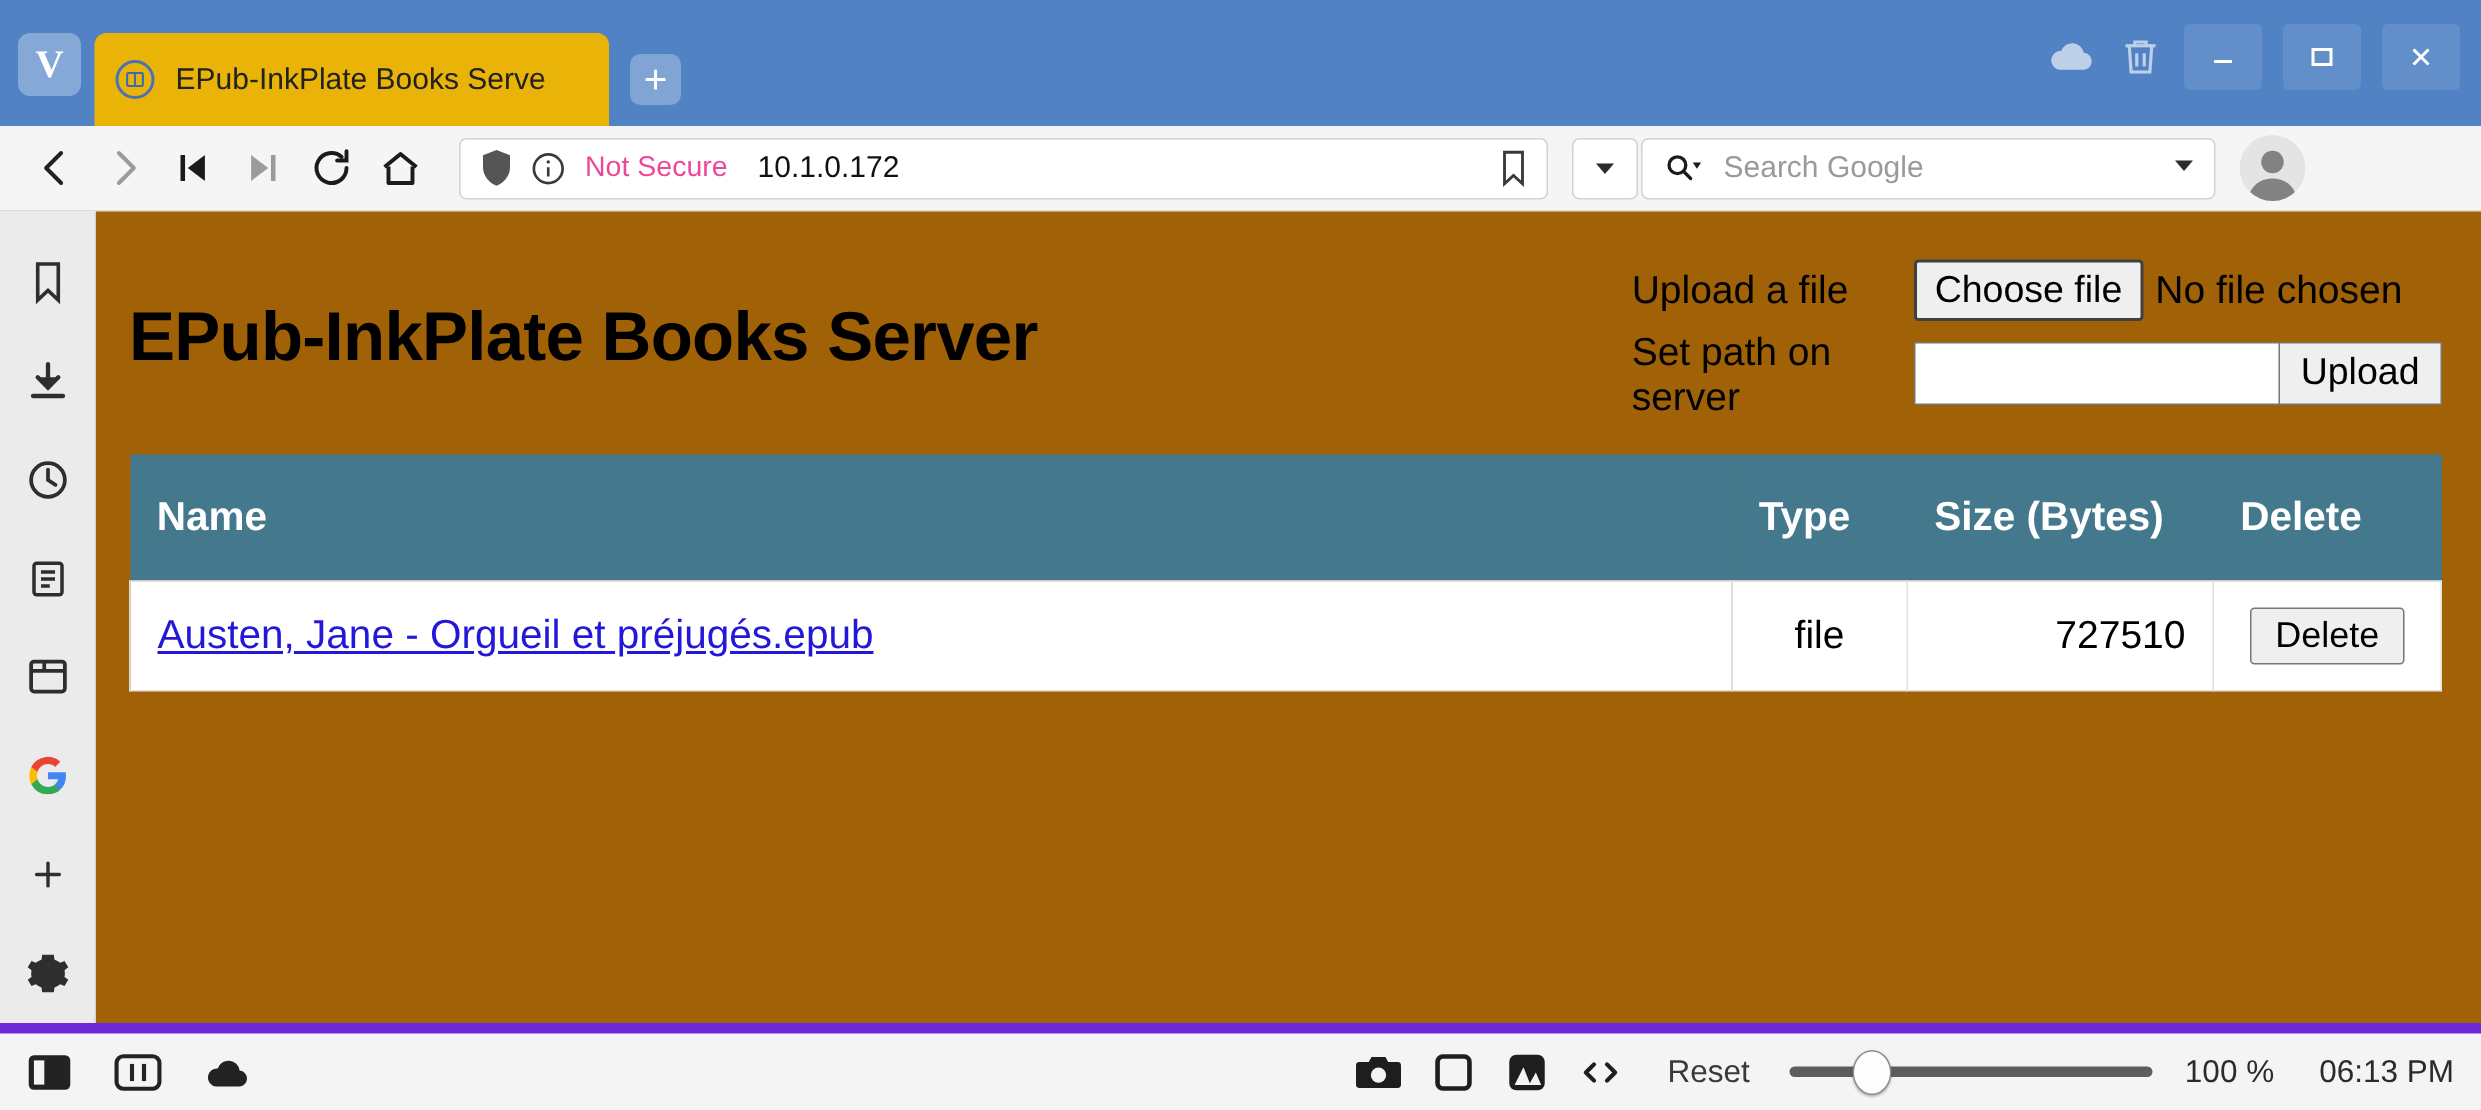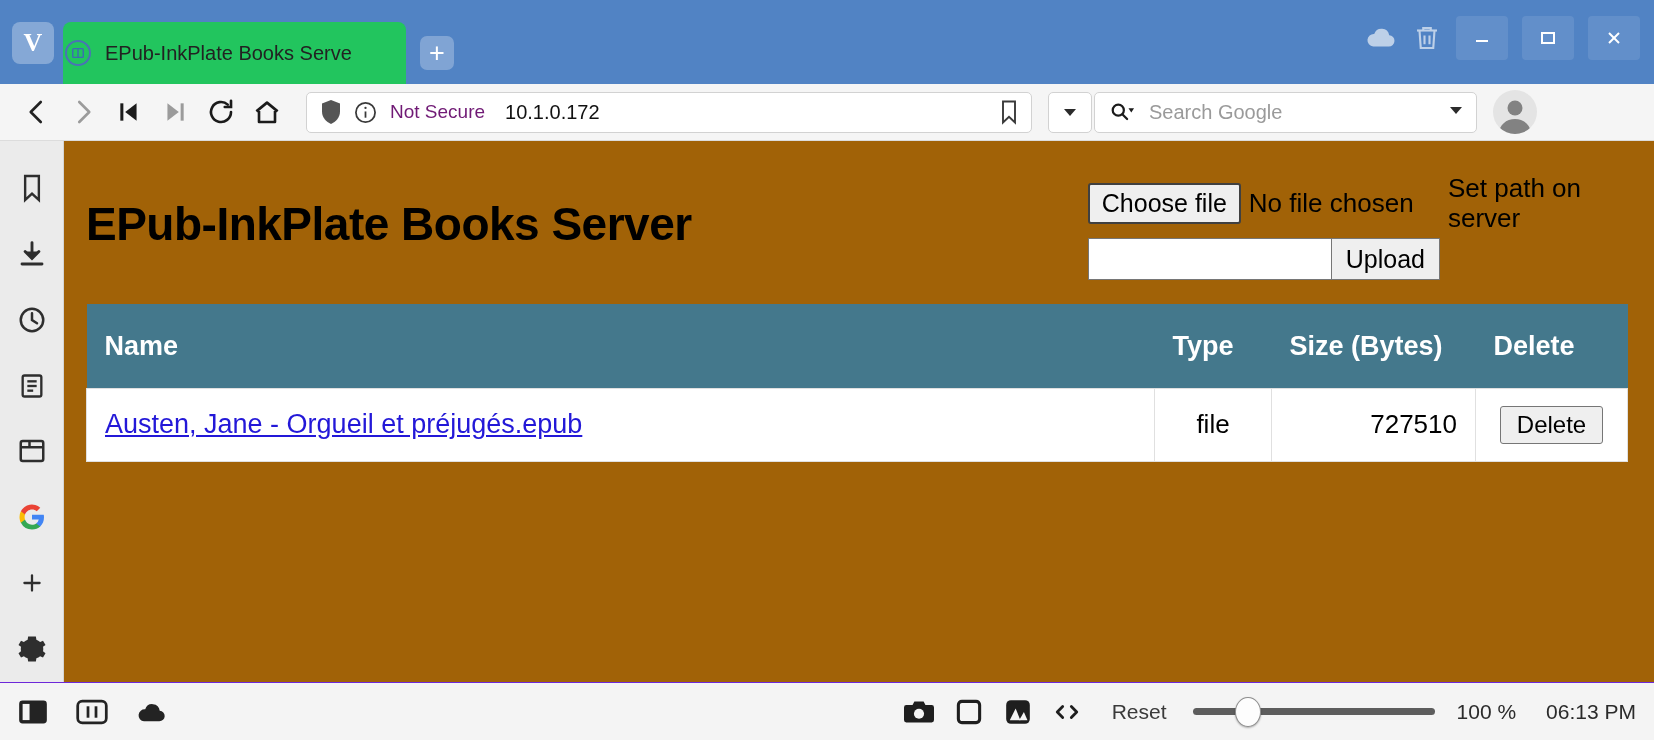--- a/index.html
+++ b/index.html
@@ -30,24 +30,24 @@
     flex: 0 0 auto;
   }
   .vivaldi-logo span {
     font-family: "Liberation Serif", serif;
     font-size: 26px; font-weight: bold; color: #ffffff;
     line-height: 1;
   }
   .tab {
     height: 62px;
     width: 343px;
-    background: #22c55e;
+    background: #eab308;
     border-radius: 8px 8px 0 0;
     display: flex; align-items: center;
-    padding: 0 2px;
+    padding: 0 14px;
     position: relative;
     overflow: hidden;
     flex: 0 0 auto;
   }
   .tab-favicon {
     width: 26px; height: 26px; flex: 0 0 26px;
     margin-right: 14px;
     border: 2px solid #4a72b5; border-radius: 50%;
     display: flex; align-items: center; justify-content: center;
     color: #3d6bb3; font-size: 11px; font-weight: bold;
@@ -103,21 +103,21 @@
     background: #fff;
     border: 1px solid #d2d2d2;
     border-radius: 5px;
     display: flex; align-items: center;
     margin-left: 16px; margin-right: 12px;
     padding: 0 10px 0 12px;
     max-width: 726px;
   }
   .shield { margin-right: 10px; display: flex; }
   .infoico { margin-right: 12px; display: flex; }
-  .notsecure { font-size: 19px; color: #701a75; margin-right: 20px; white-space: nowrap; }
+  .notsecure { font-size: 19px; color: #ec4899; margin-right: 20px; white-space: nowrap; }
   .urltext { font-size: 20px; color: #111; flex: 1 1 auto; white-space: nowrap; overflow: hidden; }
   .bookmark-ico { margin-left: 8px; display: flex; }
   .caretbtn {
     width: 44px; height: 41px; margin-left: 4px;
     border: 1px solid #d2d2d2; border-radius: 5px; background: #fff;
     display: flex; align-items: center; justify-content: center;
     flex: 0 0 auto;
   }
   .searchbar {
     width: 383px; flex: 0 0 383px;
@@ -261,21 +261,21 @@
     background: #efefef;
     border: 1px solid #767676;
     border-radius: 3px;
     color: #000;
   }
 
   
   .statusbar {
     height: 58px; flex: 0 0 58px;
     background: #f4f4f4;
-    border-top: 1px solid #6d28d9;
+    border-top: 7px solid #6d28d9;
     display: flex; align-items: center;
     padding: 0 18px;
   }
   .sb-left { display: flex; align-items: center; gap: 28px; }
   .sb-right { margin-left: auto; display: flex; align-items: center; gap: 22px; }
   .sb-ico { display: flex; align-items: center; justify-content: center; }
   .reset-label { font-size: 21px; color: #3a3a3a; margin: 0 4px 0 10px; }
   .zoom-slider {
     width: 242px; height: 22px; position: relative;
     display: flex; align-items: center;
@@ -499,20 +499,21 @@
       </div>
     </div>
 
     <div class="page">
       <div class="page-inner">
 
         <div class="page-head">
           <h1 class="site-title">EPub-InkPlate Books Server</h1>
 
           <div class="upload-form">
+            <div class="form-label">Upload a file</div>
             <div class="form-row-1">
               <button class="choose-file-btn">Choose file</button>
               <span class="no-file">No file chosen</span>
             </div>
 
             <div class="form-label">Set path on server</div>
             <div class="form-row-2">
               <input class="path-input" type="text" value="" style="">
               <button class="upload-btn">Upload</button>
             </div>

